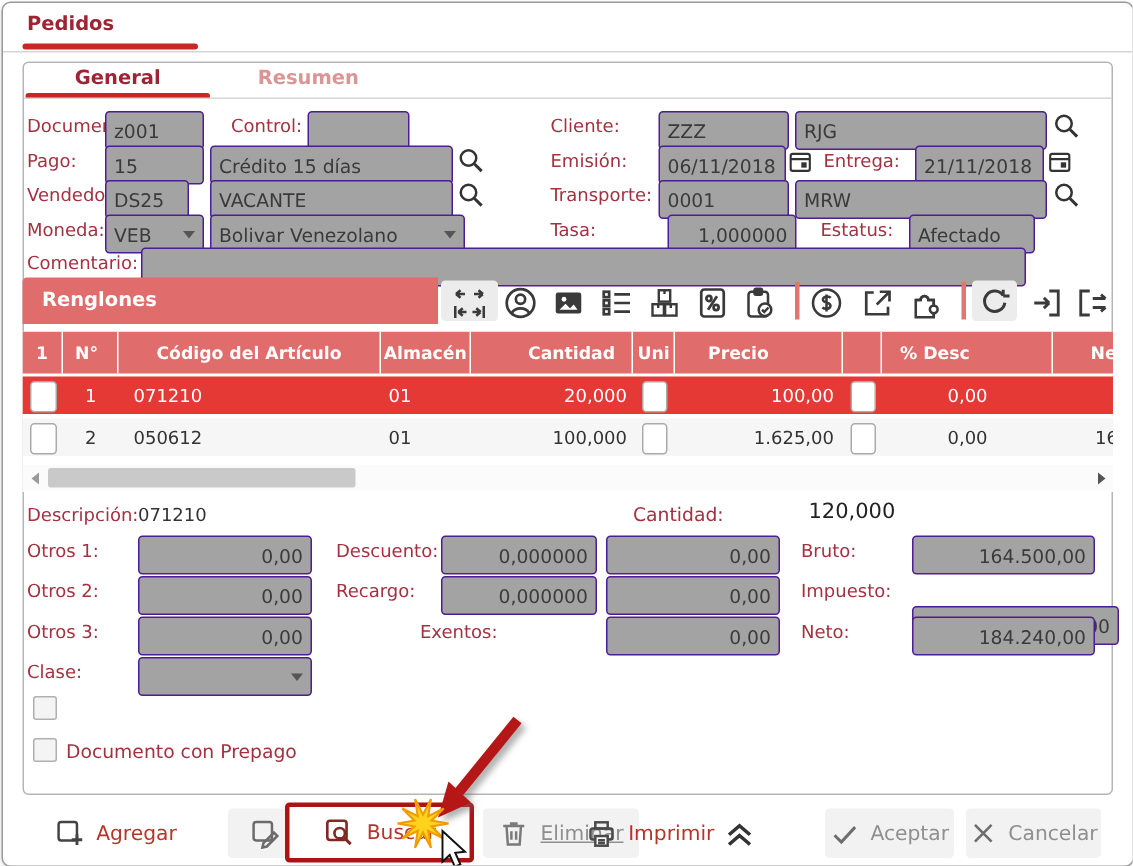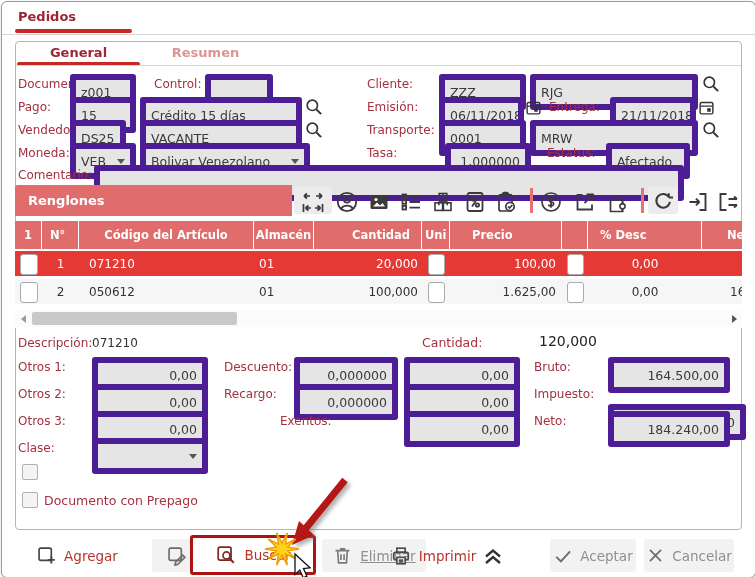--- a/index.html
+++ b/index.html
@@ -5,21 +5,21 @@
   html,body{margin:0;padding:0;background:#fff;}
   .window{
     position:relative;width:753px;height:575px;margin:1px;
     border:1px solid #9a9a9a;border-radius:6px;background:#fff;
     font-family:"DejaVu Sans","Liberation Sans",sans-serif;
     overflow:hidden;box-shadow:0 1px 3px rgba(0,0,0,.15);
   }
   .abs{position:absolute;box-sizing:border-box;}
   .lbl{position:absolute;font-size:12px;color:#a33140;white-space:nowrap;}
   .fld{
-    position:absolute;height:20px;background:#e5e5e5;border:6px solid #4c1d95;
+    position:absolute;height:20px;background:#a3a3a3;border:1px solid #4c1d95;
     border-radius:3px;font-size:12.5px;color:#3a3a3a;display:flex;align-items:center;
     padding:12px 5px;box-sizing:border-box;white-space:nowrap;overflow:hidden;
   }
   .fld.right{justify-content:flex-end;}
   .sel-caret{width:0;height:0;border-left:4px solid transparent;border-right:4px solid transparent;
     border-top:5px solid #555;margin-left:auto;}
   .title{position:absolute;font-size:13px;font-weight:bold;color:#9e2333;}
   .tab{position:absolute;font-size:13px;font-weight:bold;text-align:center;cursor:pointer;}
   .tab.inactive{color:#dc9595;}
   .redbar{position:absolute;background:#c62828;border-radius:2px;}

